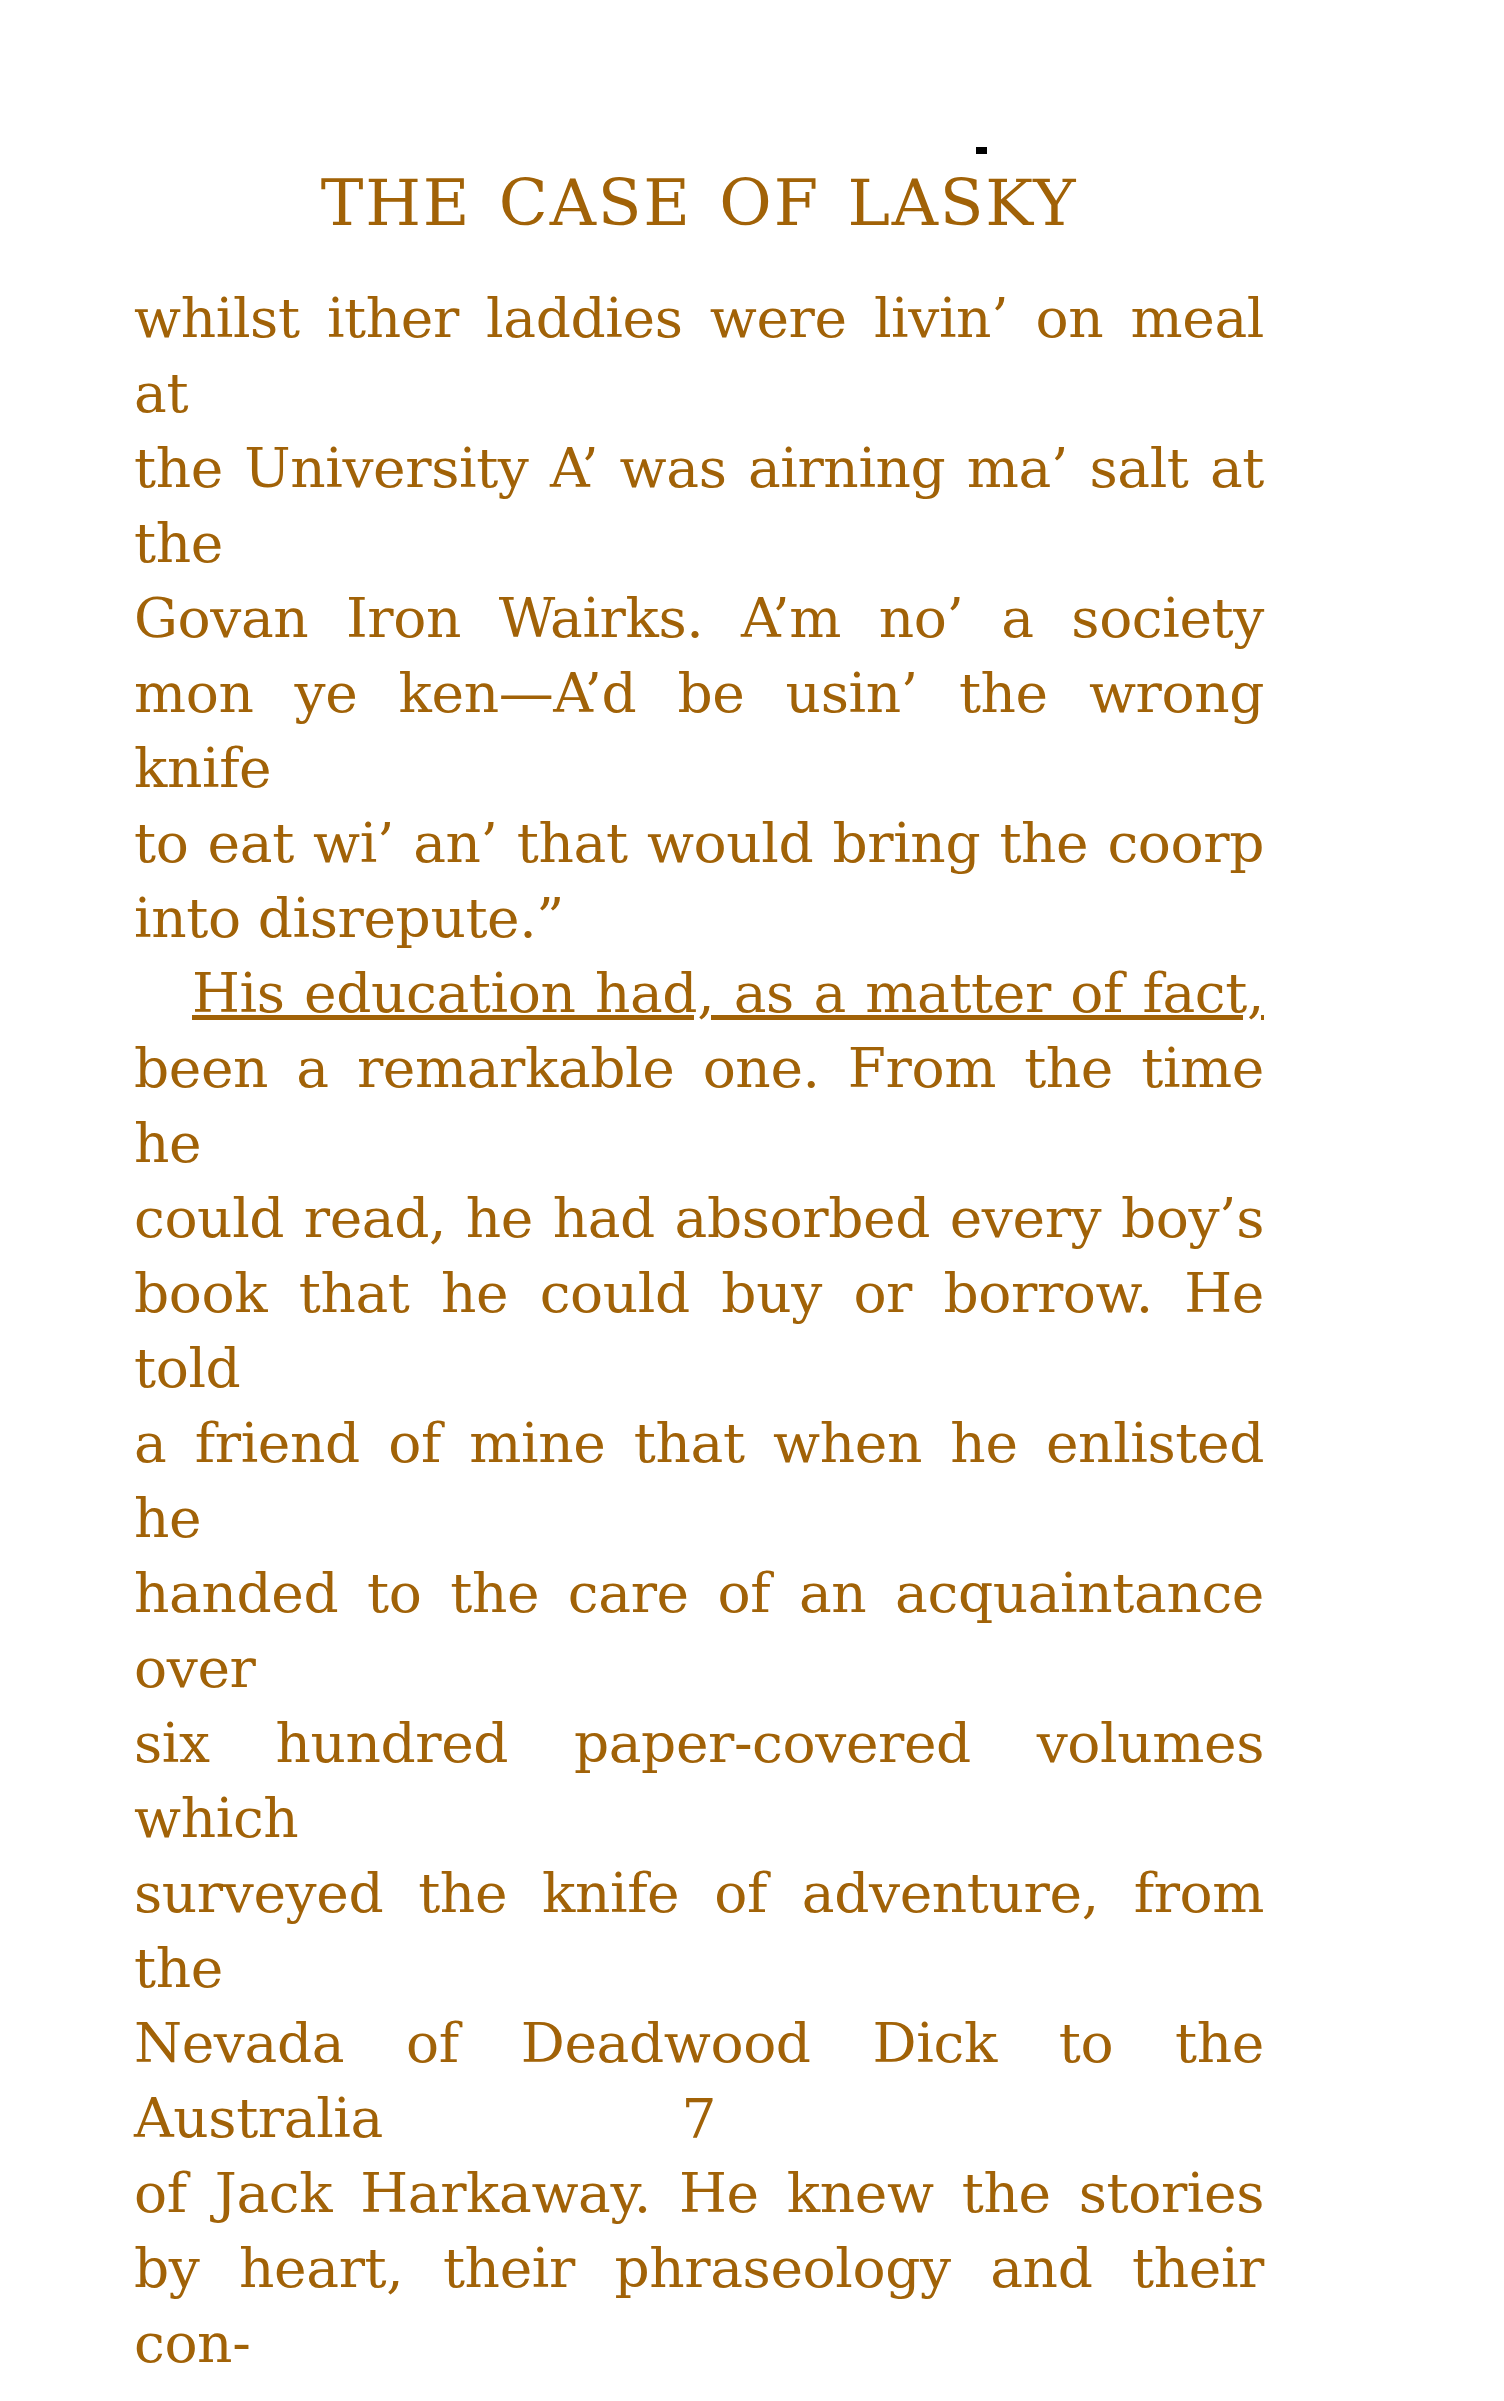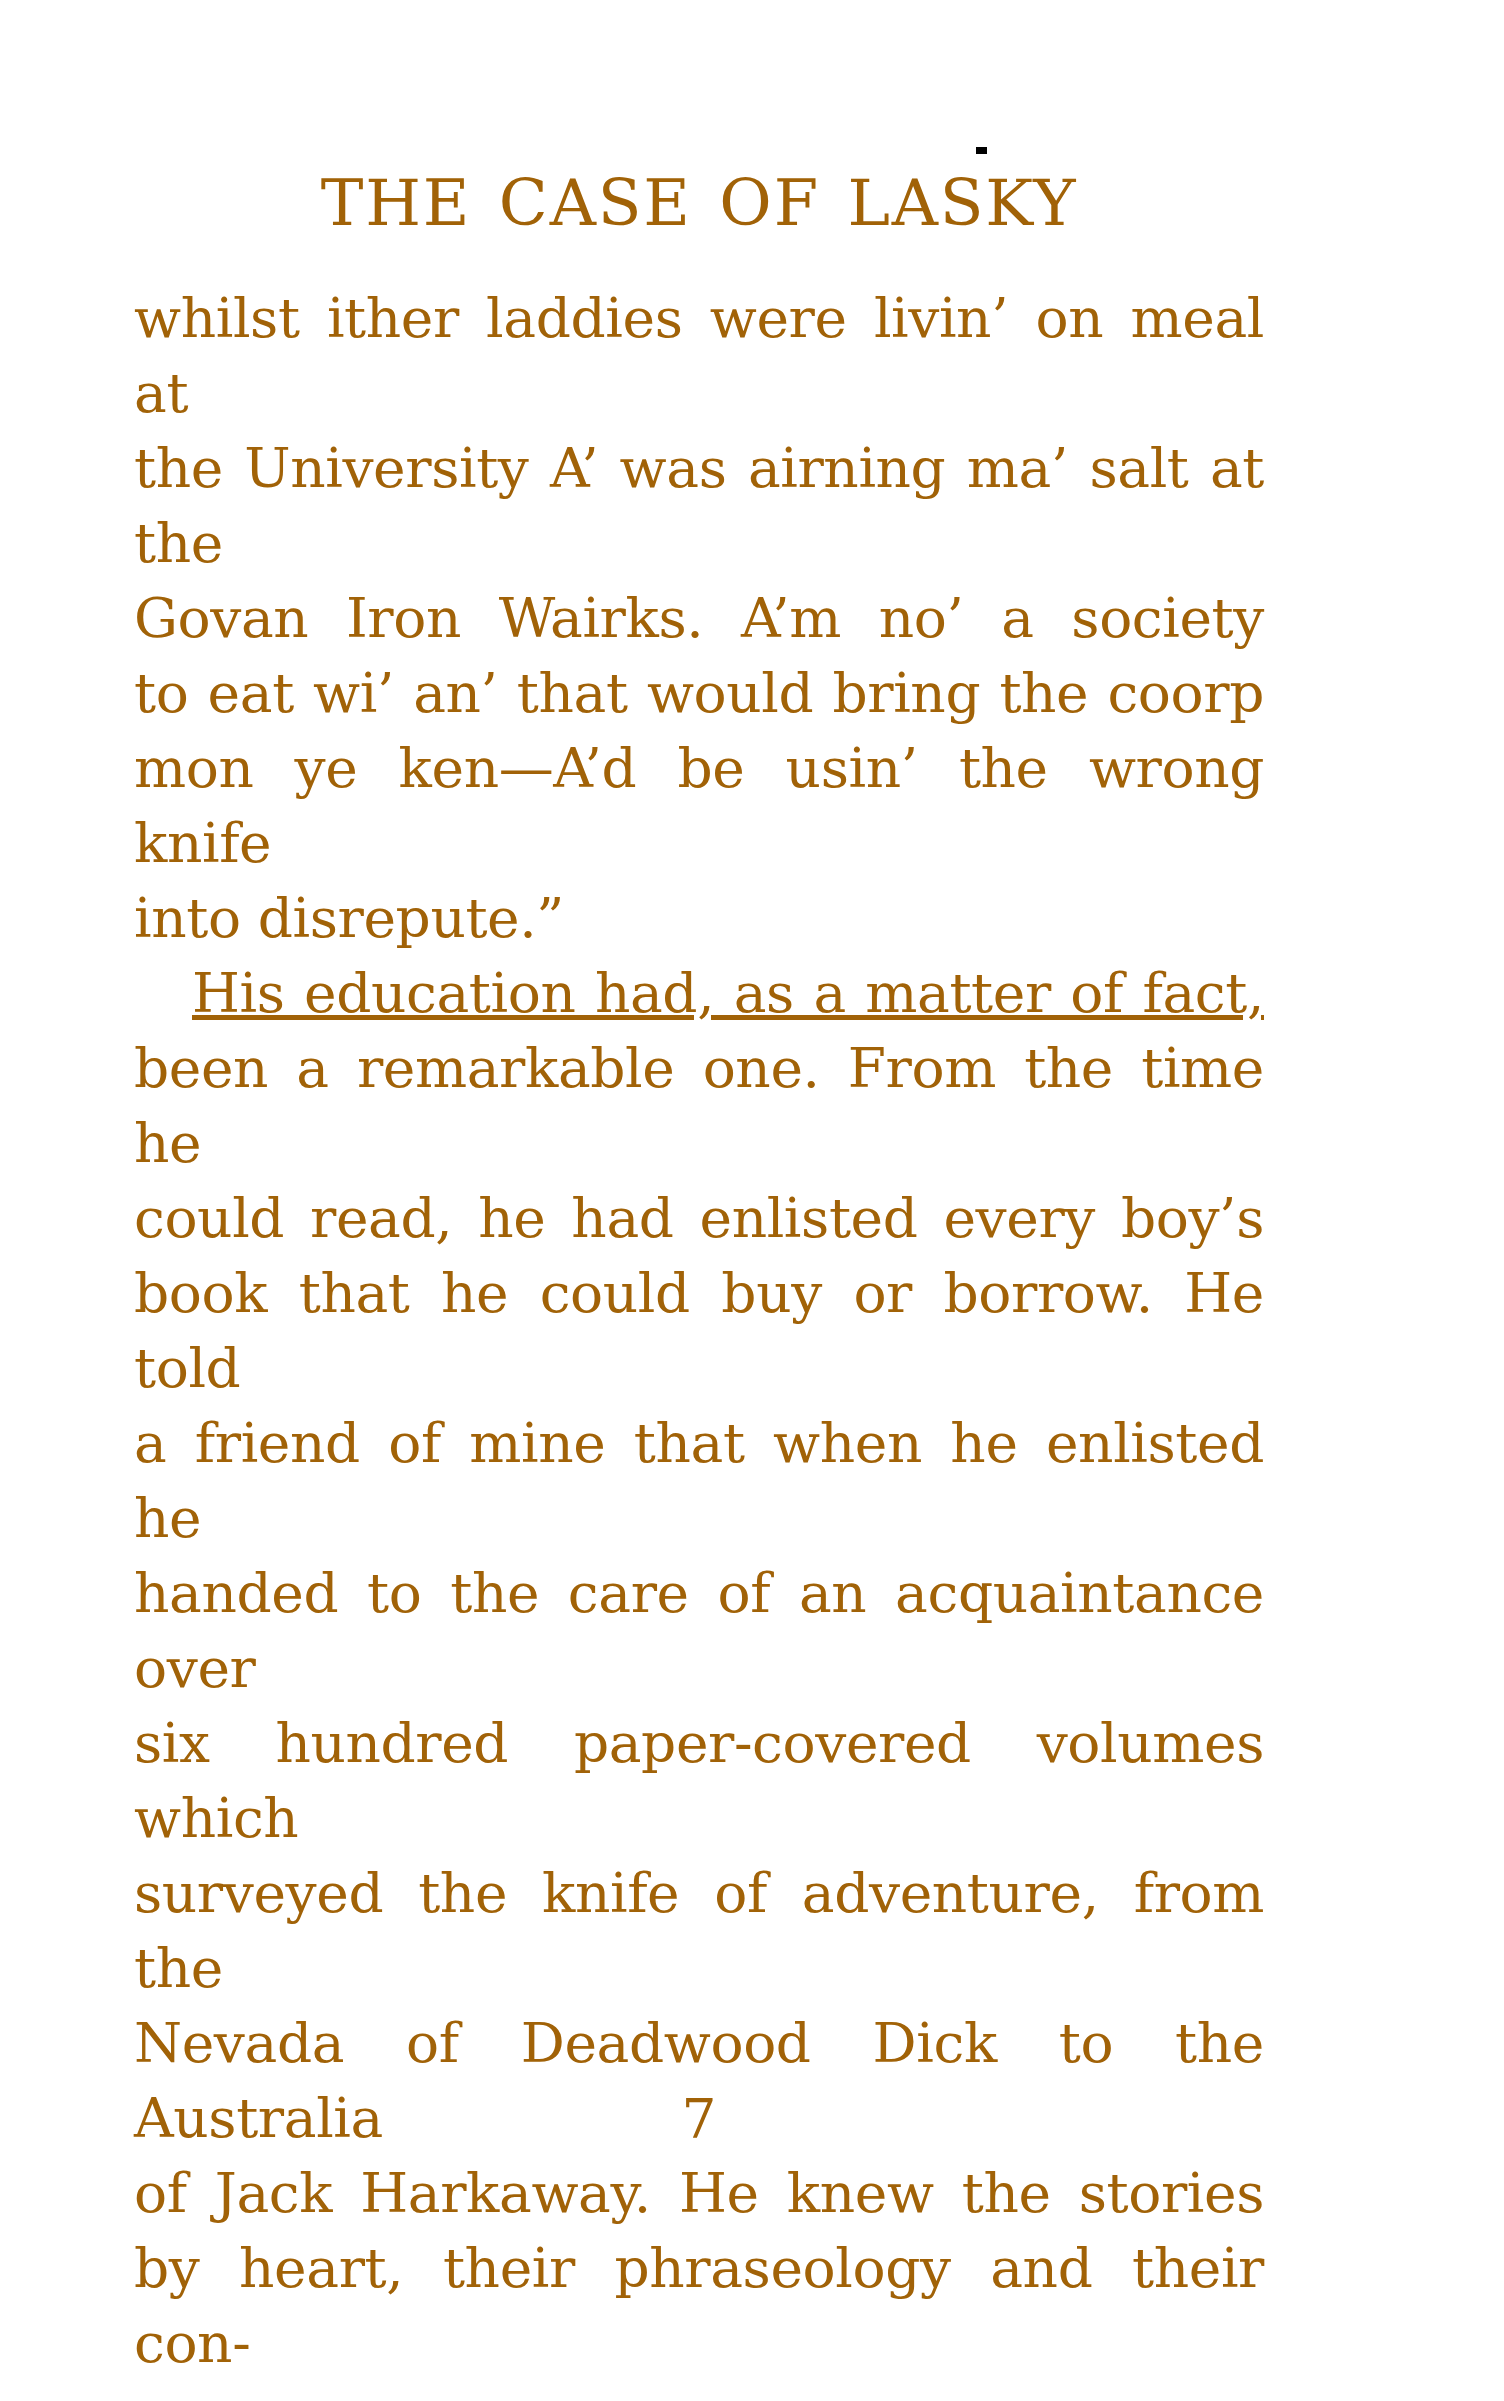--- a/index.html
+++ b/index.html
@@ -73,26 +73,26 @@
 <div class="page">
 
   <div class="scan-dot"></div>
 
   <div class="title">THE CASE OF LASKY</div>
 
   <div class="body-text">
     <div class="line">whilst ither laddies were livin’ on meal at</div>
     <div class="line">the University A’ was airning ma’ salt at the</div>
     <div class="line">Govan Iron Wairks.  A’m no’ a society</div>
+    <div class="line">mon ye ken—A’d be usin’ the wrong knife</div>
     <div class="line">to eat wi’ an’ that would bring the coorp</div>
-    <div class="line">mon ye ken—A’d be usin’ the wrong knife</div>
     <div class="line plain">into disrepute.”</div>
     <div class="line ind">His education had, as a matter of fact,</div>
     <div class="line">been a remarkable one.  From the time he</div>
-    <div class="line">could read, he had enlisted every boy’s</div>
+    <div class="line">could read, he had absorbed every boy’s</div>
     <div class="line">book that he could buy or borrow.  He told</div>
     <div class="line">a friend of mine that when he enlisted he</div>
     <div class="line">handed to the care of an acquaintance over</div>
     <div class="line">six hundred paper-covered volumes which</div>
     <div class="line">surveyed the knife of adventure, from the</div>
     <div class="line">Nevada of Deadwood Dick to the Australia</div>
     <div class="line">of Jack Harkaway.  He knew the stories</div>
     <div class="line">by heart, their phraseology and their con-</div>
 
   </div>

